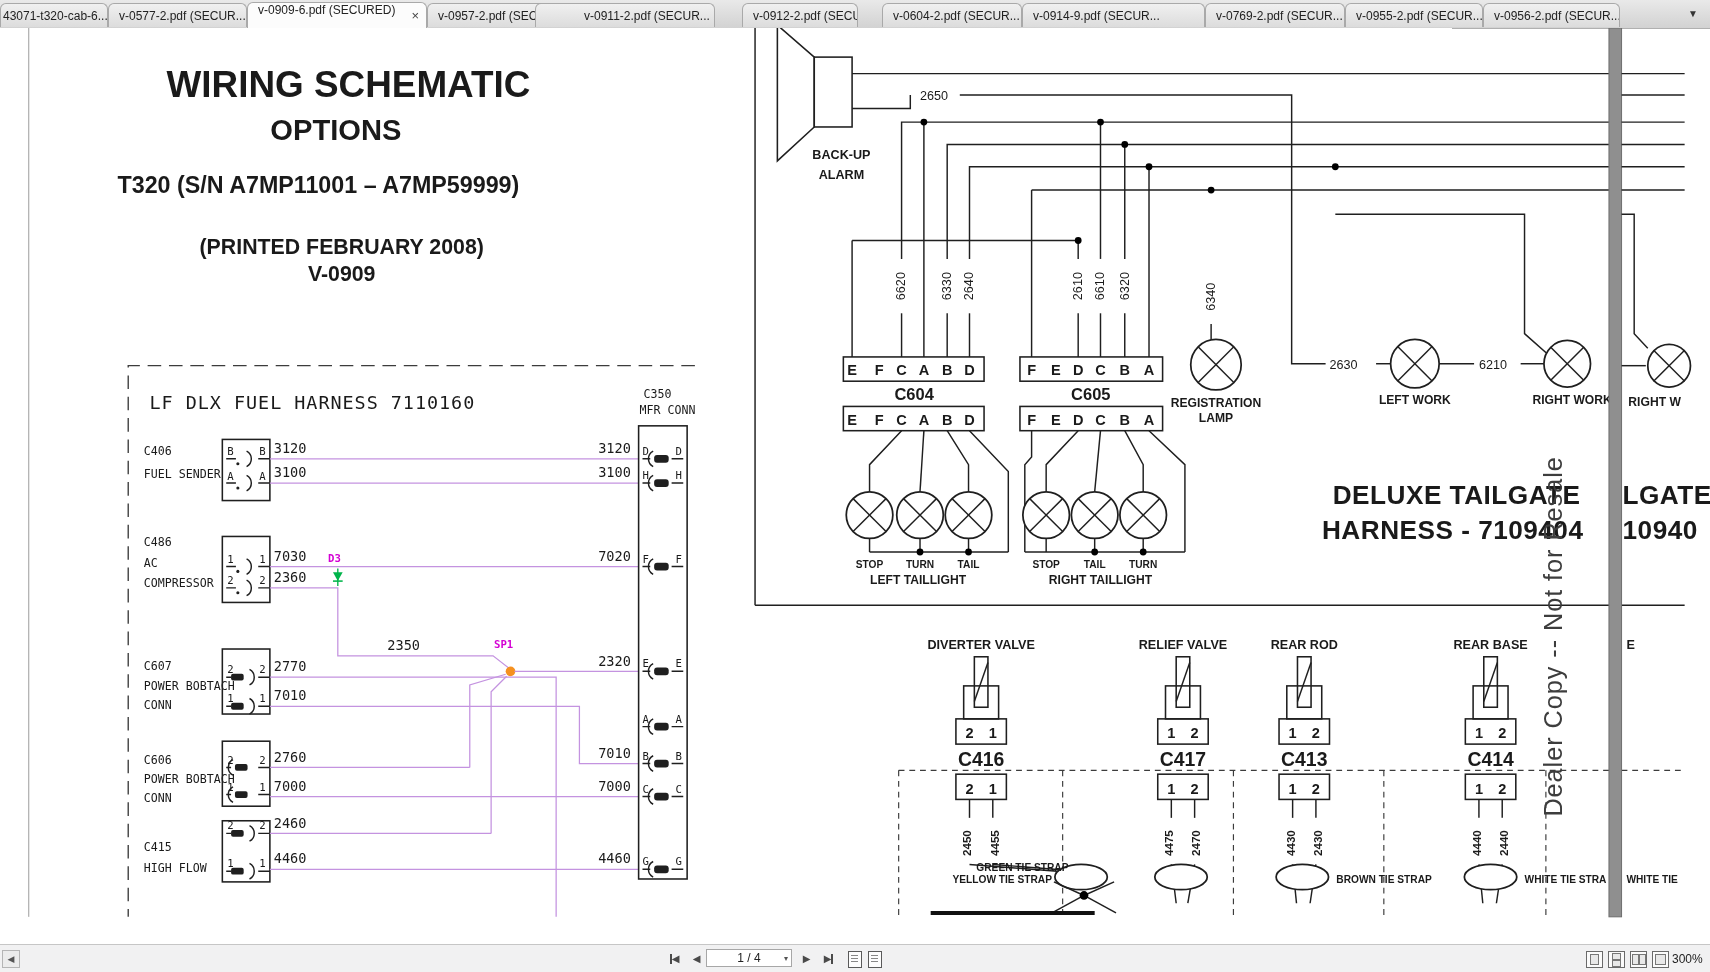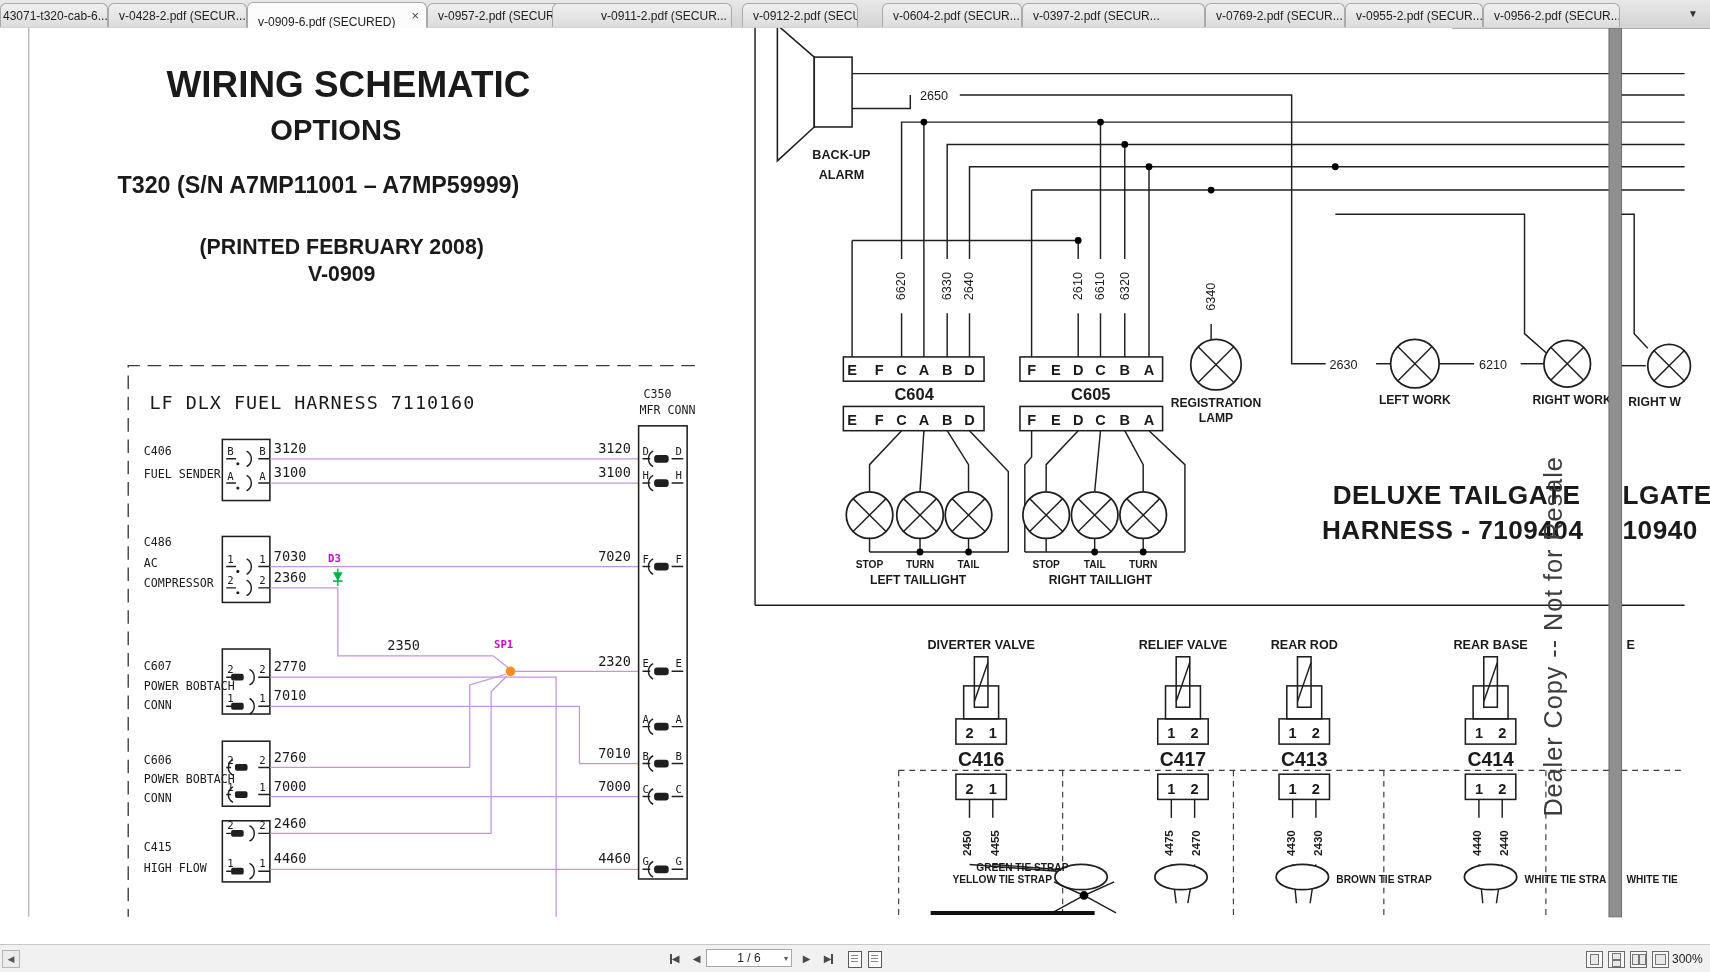--- a/index.html
+++ b/index.html
@@ -5,21 +5,21 @@
   html,body{margin:0;padding:0;width:1710px;height:972px;overflow:hidden;background:#fff;
     font-family:"Liberation Sans",sans-serif;}
   
   #tabbar{position:absolute;left:0;top:0;width:1710px;height:28px;
     background:linear-gradient(#e9e9e9,#d2d2d2);border-bottom:1px solid #b0b0b0;}
   .tab{position:absolute;top:3px;height:24px;box-sizing:border-box;
     background:linear-gradient(#f0f0f0,#dcdcdc);border:1px solid #a9a9a9;border-bottom:none;
     border-radius:6px 6px 0 0;font-size:12px;color:#222;white-space:nowrap;overflow:hidden;
     padding:5px 8px 0 10px;text-overflow:clip;}
   .tab.active{background:#fcfcfc;top:2px;height:26px;z-index:3;font-size:12px;
-    padding-top:12px;}
+    padding-top:0;}
   .tab .close{position:absolute;right:7px;top:5px;font-size:13px;color:#444;cursor:pointer;}
   .tab.active .lbl{display:inline-block;max-width:128px;}
   #tab-overflow{position:absolute;right:12px;top:8px;font-size:10px;color:#333;cursor:pointer;}
   
   #canvas{position:absolute;left:0;top:28px;width:1452px;height:916px;background:#fff;}
   
   text{fill:#1a1a1a}
   .cad{font:14px "DejaVu Sans Mono",monospace;}
   .cadS{font:11px "DejaVu Sans Mono",monospace;}
   .cadL{font:12px "DejaVu Sans Mono",monospace;}
@@ -65,30 +65,30 @@
   #zoomlabel{position:absolute;left:1672px;top:7px;font-size:12px;color:#222;}
   #scroll-left{position:absolute;left:2px;top:5px;width:16px;height:16px;background:#ececec;
     border:1px solid #b5b5b5;color:#555;font-size:9px;display:flex;align-items:center;
     justify-content:center;cursor:pointer;}
 </style>
 </head>
 <body>
 
 <div id="tabbar">
   <div class="tab" style="left:0;width:108px;padding-left:2px"><span class="lbl">43071-t320-cab-6....</span></div>
-  <div class="tab" style="left:108px;width:139px"><span class="lbl">v-0428-2.pdf (SECUR...</span></div>
+  <div class="tab" style="left:108px;width:139px"><span class="lbl">v-0577-2.pdf (SECUR...</span></div>
   <div class="tab active" style="left:247px;width:180px">
     <span class="lbl">v-0909-6.pdf (SECURED)</span>
     <span class="close">×</span>
   </div>
   <div class="tab" style="left:427px;width:135px"><span class="lbl">v-0957-2.pdf (SECUR...</span></div>
-  <div class="tab" style="left:552px;width:180px;padding-left:48px"><span class="lbl">v-0911-2.pdf (SECUR...</span></div>
+  <div class="tab" style="left:535px;width:180px;padding-left:48px"><span class="lbl">v-0911-2.pdf (SECUR...</span></div>
   <div class="tab" style="left:742px;width:116px"><span class="lbl">v-0912-2.pdf (SECUR...</span></div>
   <div class="tab" style="left:882px;width:140px"><span class="lbl">v-0604-2.pdf (SECUR...</span></div>
-  <div class="tab" style="left:1022px;width:183px"><span class="lbl">v-0397-2.pdf (SECUR...</span></div>
+  <div class="tab" style="left:1022px;width:183px"><span class="lbl">v-0914-9.pdf (SECUR...</span></div>
   <div class="tab" style="left:1205px;width:140px"><span class="lbl">v-0769-2.pdf (SECUR...</span></div>
   <div class="tab" style="left:1345px;width:138px"><span class="lbl">v-0955-2.pdf (SECUR...</span></div>
   <div class="tab" style="left:1483px;width:137px"><span class="lbl">v-0956-2.pdf (SECUR...</span></div>
   <div id="tab-overflow">▼</div>
 </div>
 
 <div id="canvas">
 <svg width="1710" height="916" viewBox="0 28 1710 944" xmlns="http://www.w3.org/2000/svg">
 
   <line x1="3.5" y1="28" x2="3.5" y2="944" stroke="#9a9a9a" stroke-width="1"></line>
@@ -581,21 +581,21 @@
   </g>
 </svg>
 </div>
 
 <div id="toolbar">
   <div id="scroll-left">◀</div>
 
   <div class="tbtn" style="left:666px"><span class="tbar"></span>◀</div>
   <div class="tbtn" style="left:688px">◀</div>
   <div id="page-input">
-    <span>1 / 6</span>
+    <span>1 / 4</span>
     <span class="dd">▾</span>
   </div>
   <div class="tbtn" style="left:798px">▶</div>
   <div class="tbtn" style="left:820px">▶<span class="tbar"></span></div>
   <div class="docicon" style="left:848px"></div>
   <div class="docicon" style="left:868px"></div>
 
   <div class="victon" style="left:1586px">
       <i style="left:3px;top:2px;width:7px;height:9px"></i>
     </div>

